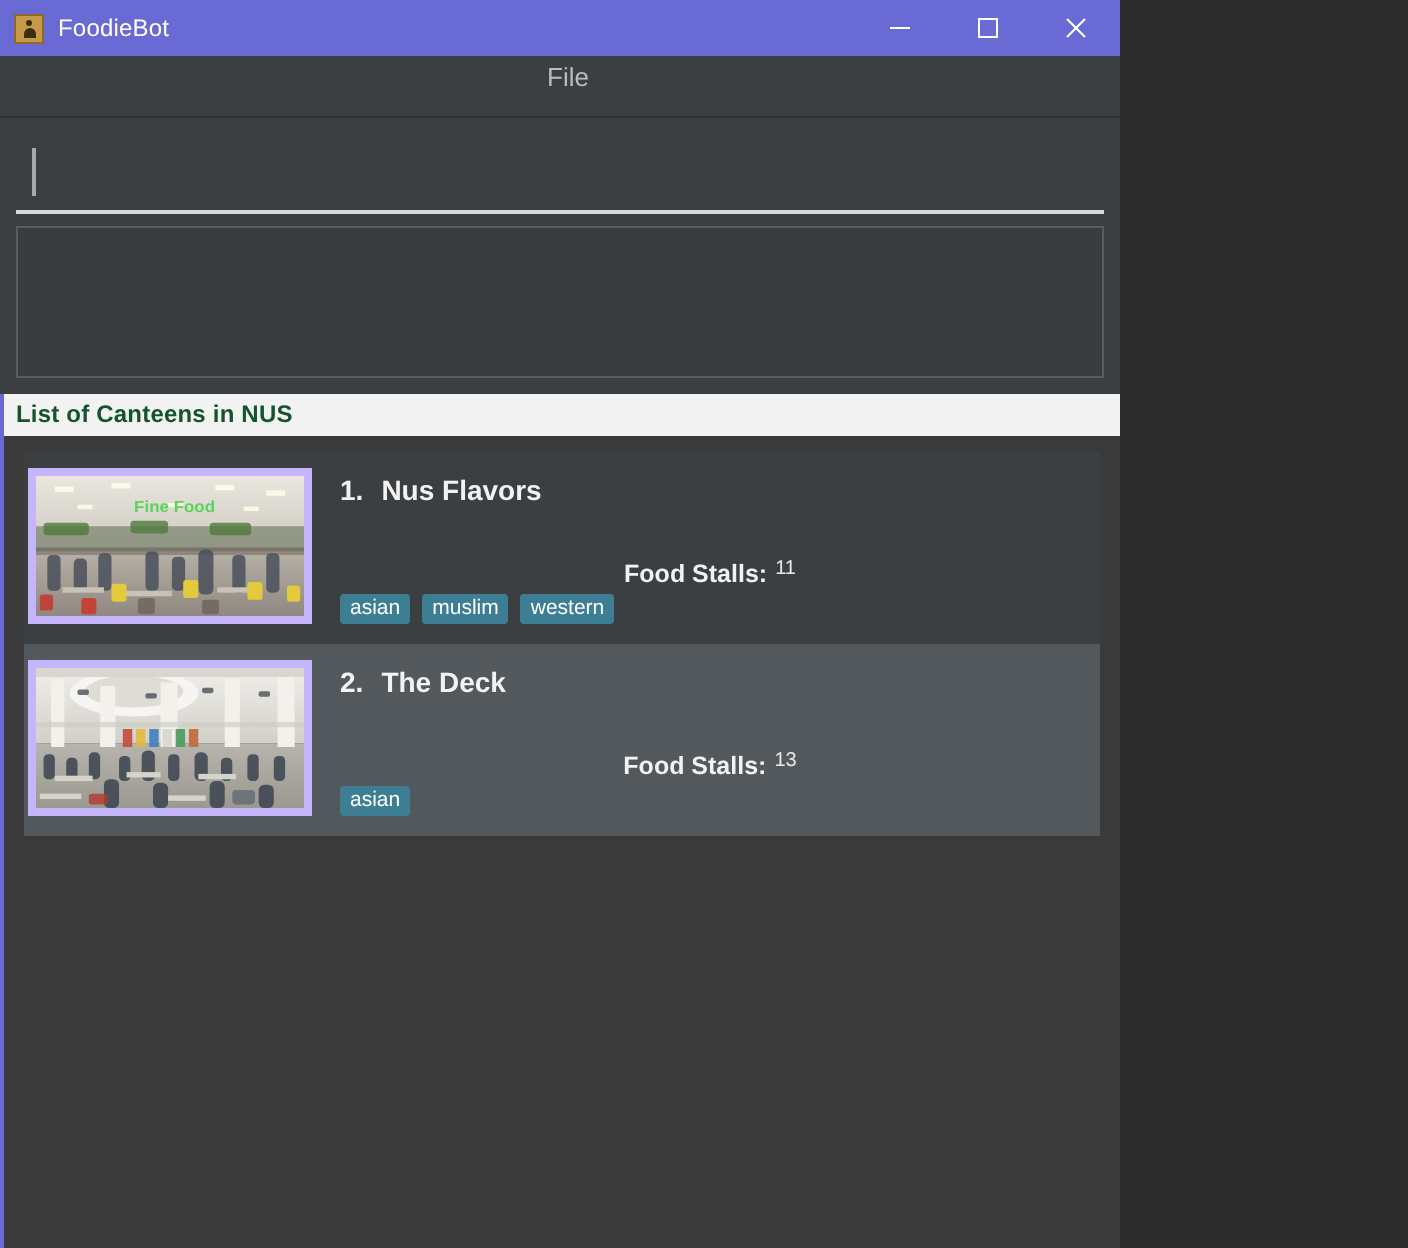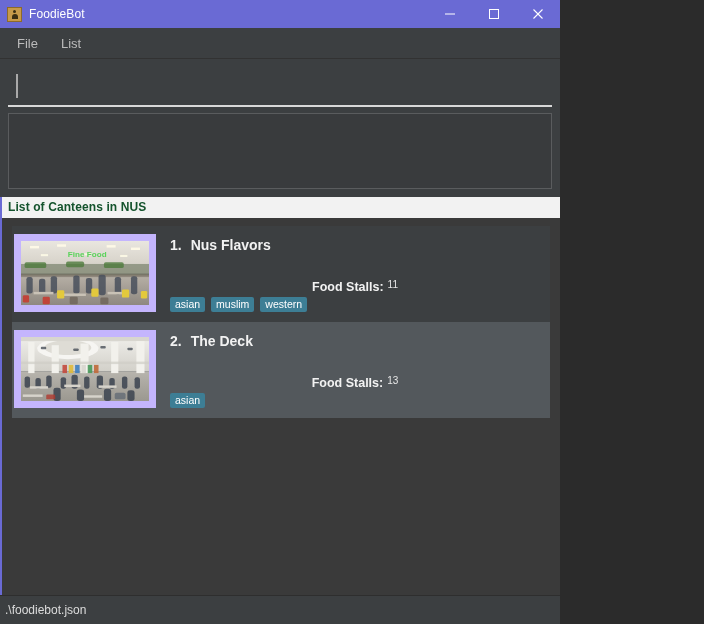--- a/index.html
+++ b/index.html
@@ -91,22 +91,23 @@
   .win-btn svg { display: block; }
 
   
   .menu-bar {
     height: 30px;
     min-height: 30px;
     background: #3c3f41;
     display: flex;
     align-items: center;
     padding-left: 8px;
-    gap: 5px;
+    gap: 16px;
     border-bottom: 1px solid #323232;
+    flex-direction: column;
   }
   .menu-item {
     font-size: 13px;
     color: #bbbbbb;
     padding: 4px 9px;
     line-height: 1;
   }
 
   
   .command-area {
@@ -179,21 +180,21 @@
     background: #3c3f41;
     min-height: 90px;
   }
   .canteen-card.selected {
     background: #53585c;
   }
   .thumb {
     width: 142px;
     height: 78px;
     flex: 0 0 auto;
-    border: 7px solid #c4b5fd;
+    border: 4px solid #c4b5fd;
     box-sizing: border-box;
     overflow: hidden;
     position: relative;
   }
   .thumb svg { display: block; width: 100%; height: 100%; }
 
   .card-body {
     flex: 1 1 auto;
     display: flex;
     flex-direction: column;
@@ -464,17 +465,14 @@
           <span class="stalls-count">13</span>
         </div>
         <div class="tag-row">
           <span class="tag">asian</span>
         </div>
       </div>
     </div>
 
   </div>
 
-  <div class="status-bar">
-    <span class="status-text">.\foodiebot.json</span>
-  </div>
 
 </div>
 
 </body></html>

